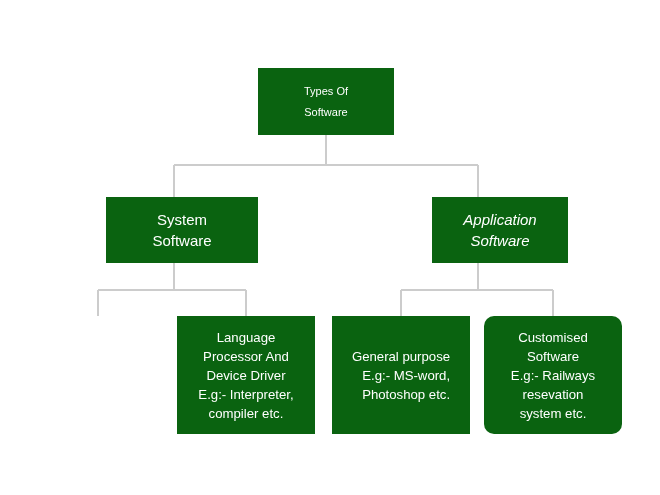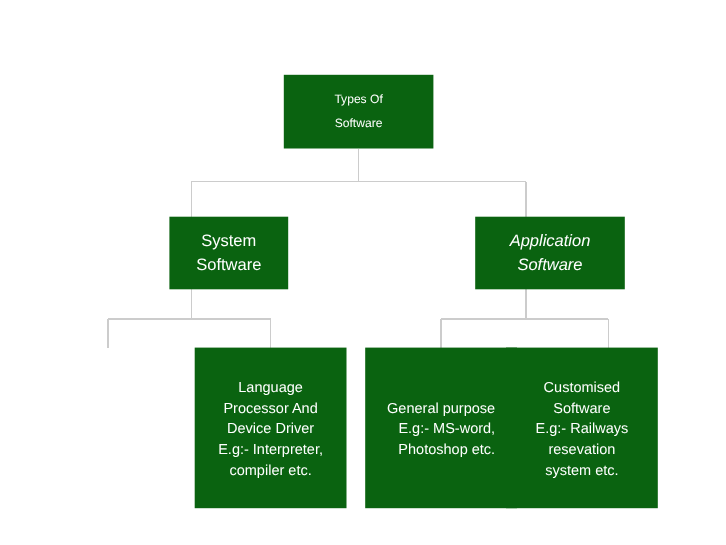--- a/index.html
+++ b/index.html
@@ -62,32 +62,31 @@
     height: 66px;
     align-items: center;
   }
   .node-level2 .node-text {
     font-size: 15px;
     line-height: 21px;
     text-align: center;
   }
   #node-system-software {
     left: 106px;
-    width: 108px;
-    margin-left: 48px;
+    width: 152px;
   }
   #node-application-software {
     left: 432px;
     width: 136px;
     font-style: italic;
   }
   
   .node-level3 {
     top: 316px;
-    height: 146px;
+    height: 118px;
     width: 138px;
     align-items: center;
   }
   .node-level3 .node-text {
     font-size: 13.2px;
     line-height: 19px;
   }
   #node-operating-system {
     left: 29px;
     align-items: flex-start;
@@ -102,21 +101,22 @@
   #node-language-processor .node-text {
     text-align: center;
   }
   #node-general-purpose {
     left: 332px;
   }
   #node-general-purpose .node-text {
     text-align: right;
   }
   #node-customised-software {
-    left: 460px;
+    left: 484px;
+    border-radius: 10px;
   }
   #node-customised-software .node-text {
     text-align: center;
   }
 </style>
 </head>
 <body>
 
 <div id="diagram-canvas">
 

